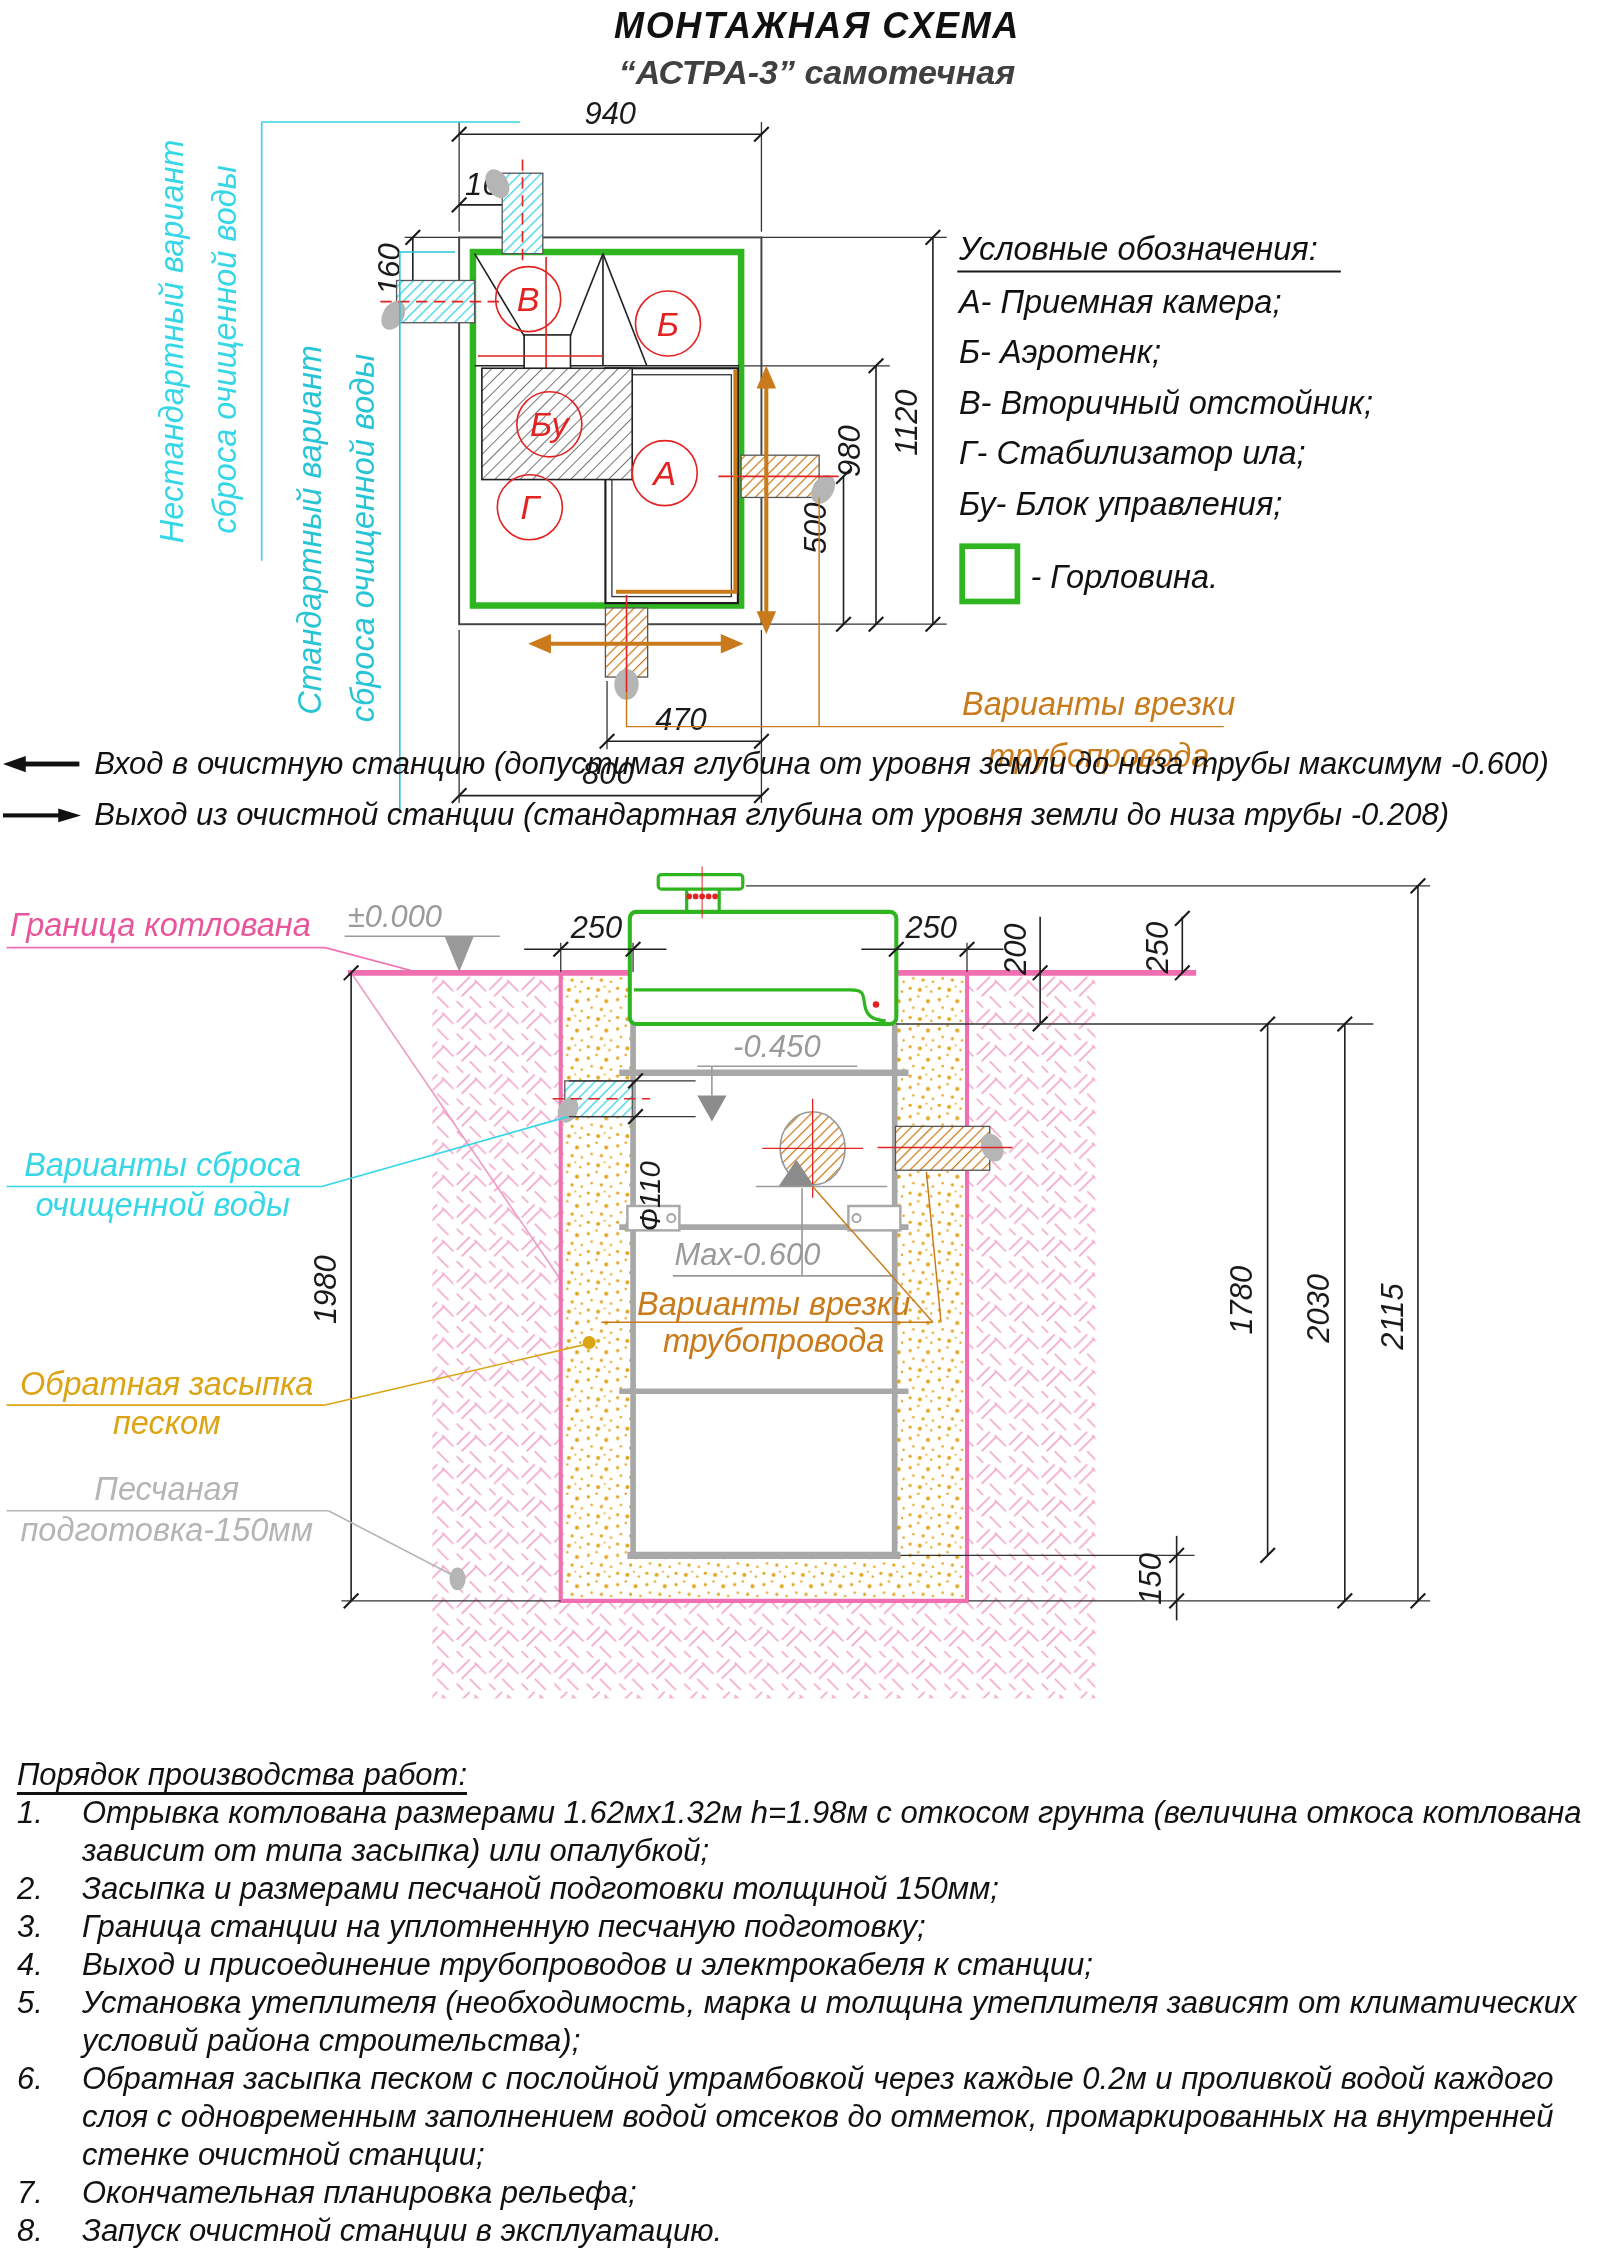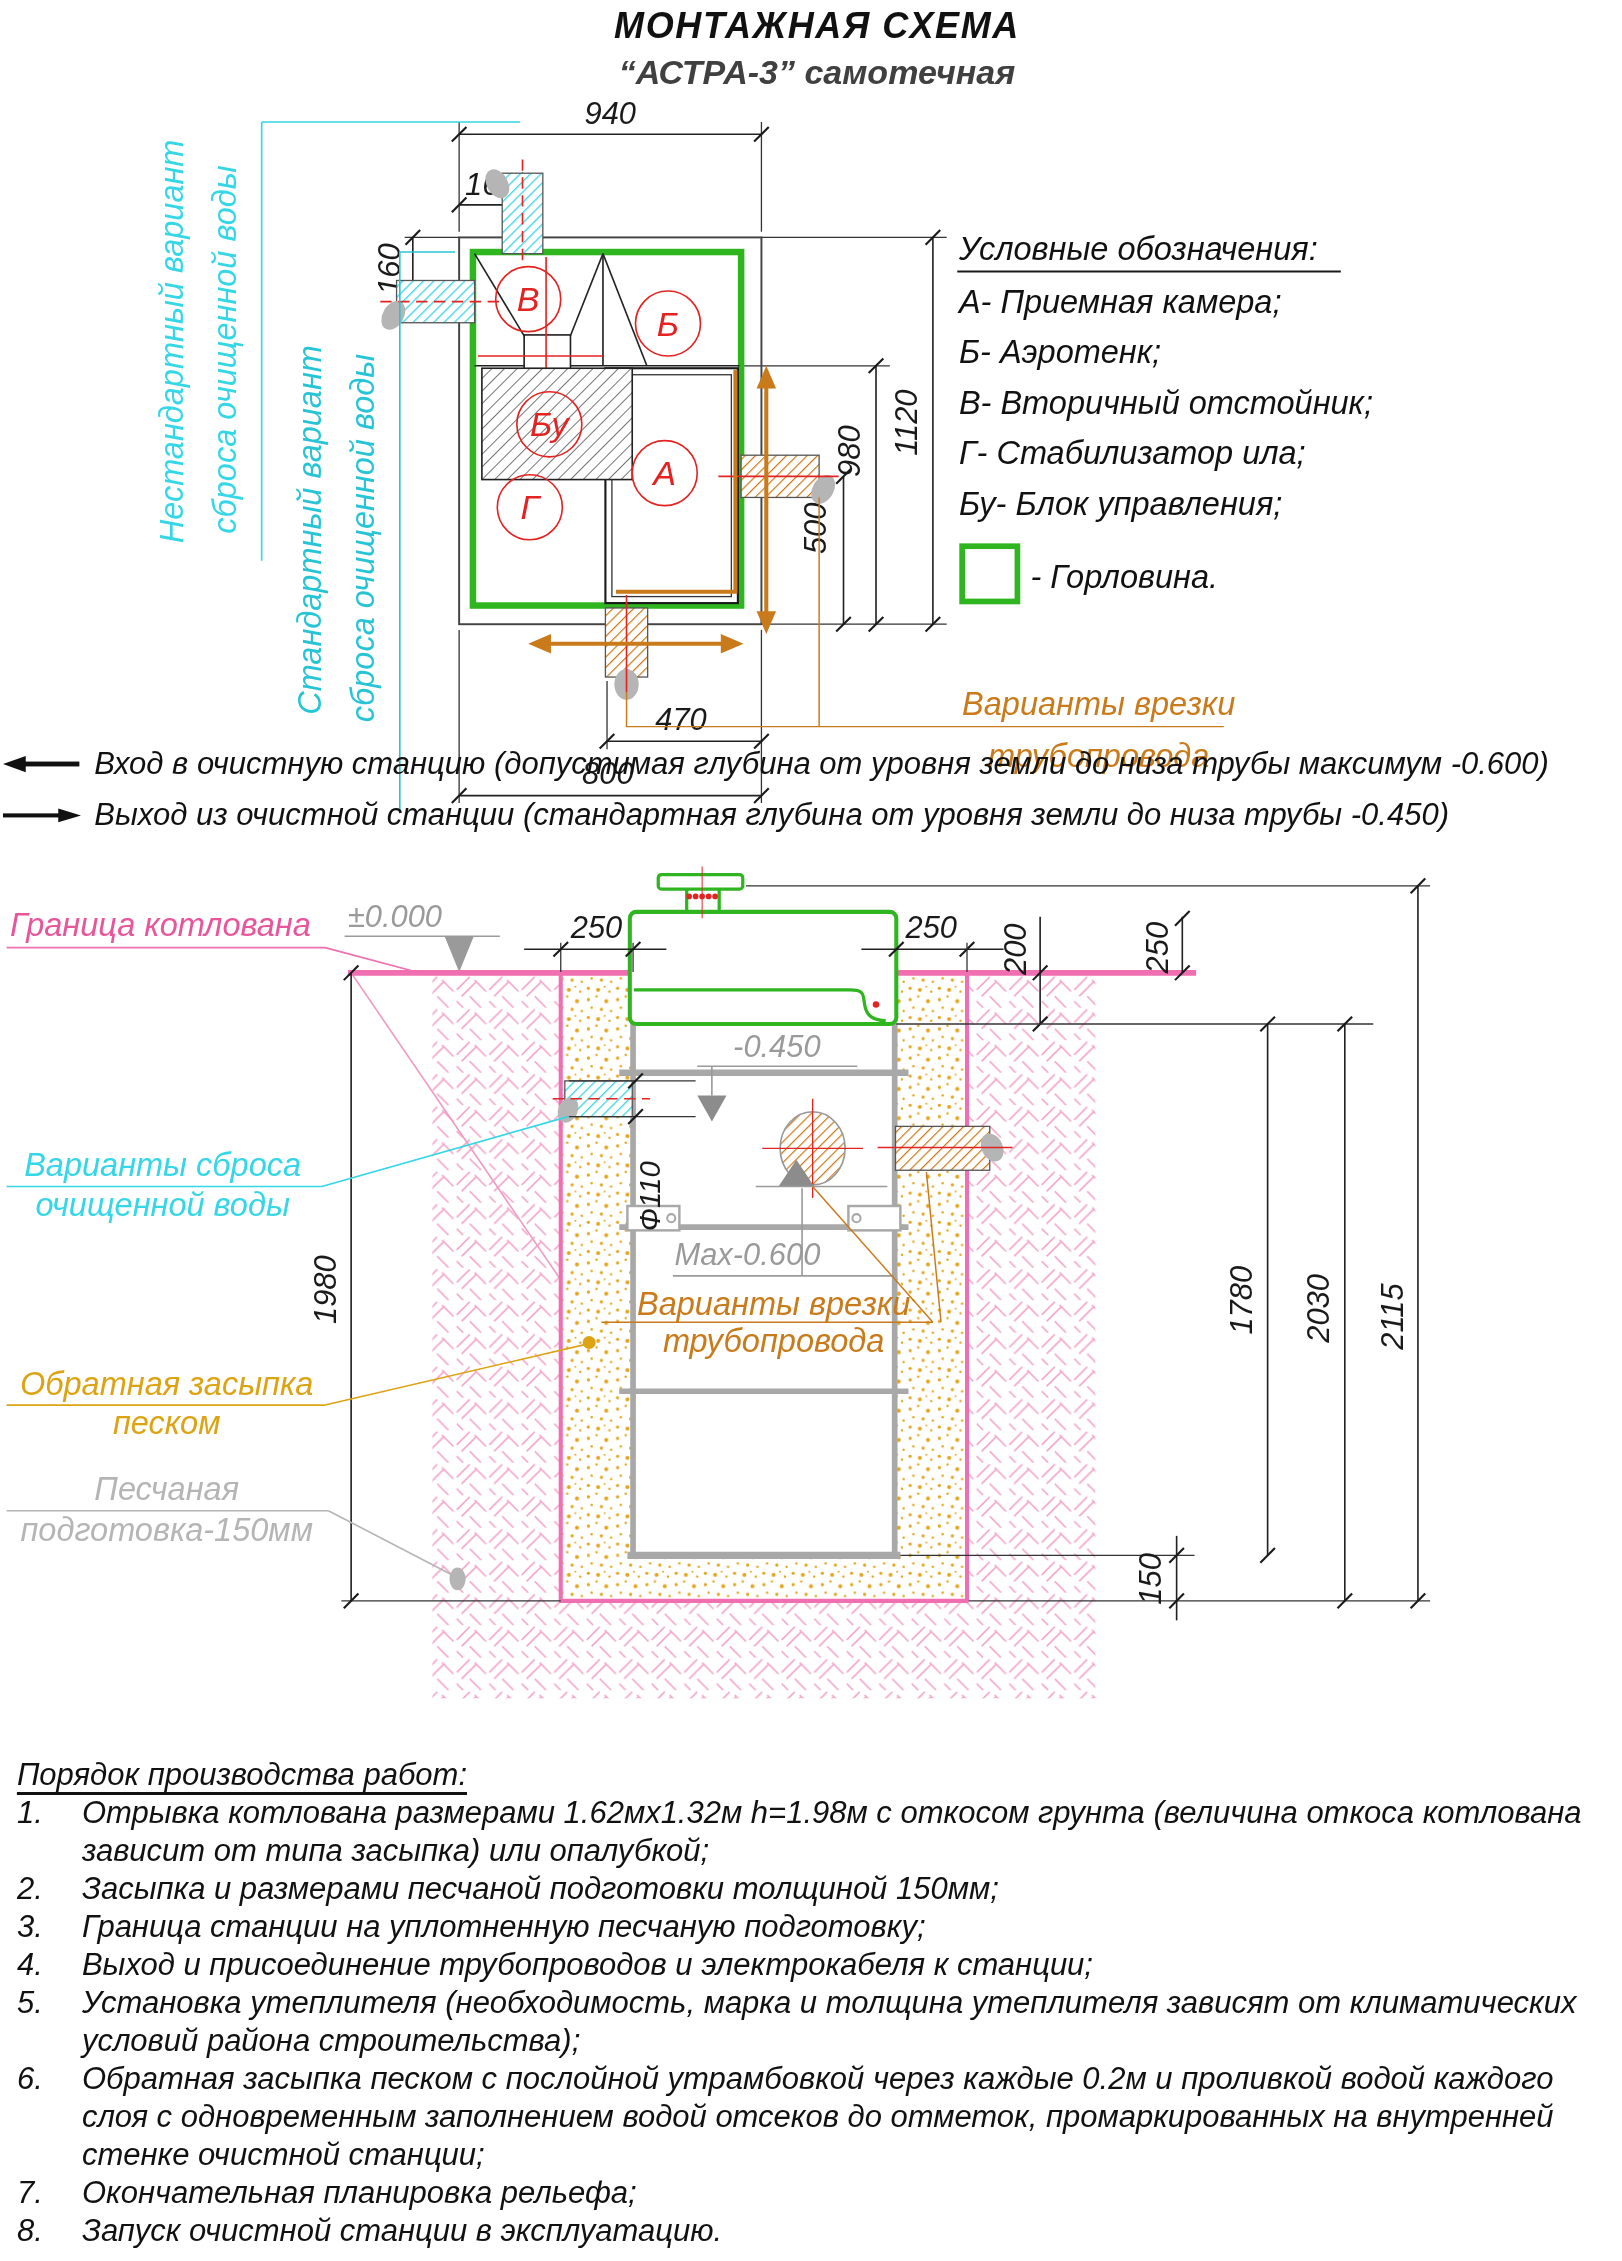--- a/index.html
+++ b/index.html
@@ -221,21 +221,21 @@
       <polygon points="0,11 28,1 28,21" fill="#111"></polygon>
         <rect x="26" y="8" width="68" height="6" fill="#111"></rect>
     </svg>
     <span>Вход в очистную станцию (допустимая глубина от уровня земли до низа трубы максимум -0.600)</span>
   </div>
   <div class="note" id="note2">
     <svg style="position:static" width="78" height="18" viewBox="0 0 96 22">
       <rect x="0" y="9" width="70" height="5" fill="#111"></rect>
         <polygon points="96,11.5 68,3 68,20" fill="#111"></polygon>
     </svg>
-    <span>Выход из очистной станции (стандартная глубина от уровня земли до низа трубы -0.450)</span>
+    <span>Выход из очистной станции (стандартная глубина от уровня земли до низа трубы -0.208)</span>
   </div>
 
   <svg style="top:829px" width="1622" height="910" viewBox="0 1020 1996 1120">
     <defs>
       <g id="tk2">
           <line x1="-9" y1="9" x2="9" y2="-9" stroke="#1a1a1a" stroke-width="2.6"></line>
         </g>
       <pattern id="cyanH2" width="9" height="9" patternUnits="userSpaceOnUse" patternTransform="rotate(45)">
         <rect width="9" height="9" fill="#fff"></rect>
           <line x1="0" y1="0" x2="0" y2="9" stroke="#45d6e6" stroke-width="3.4"></line>

